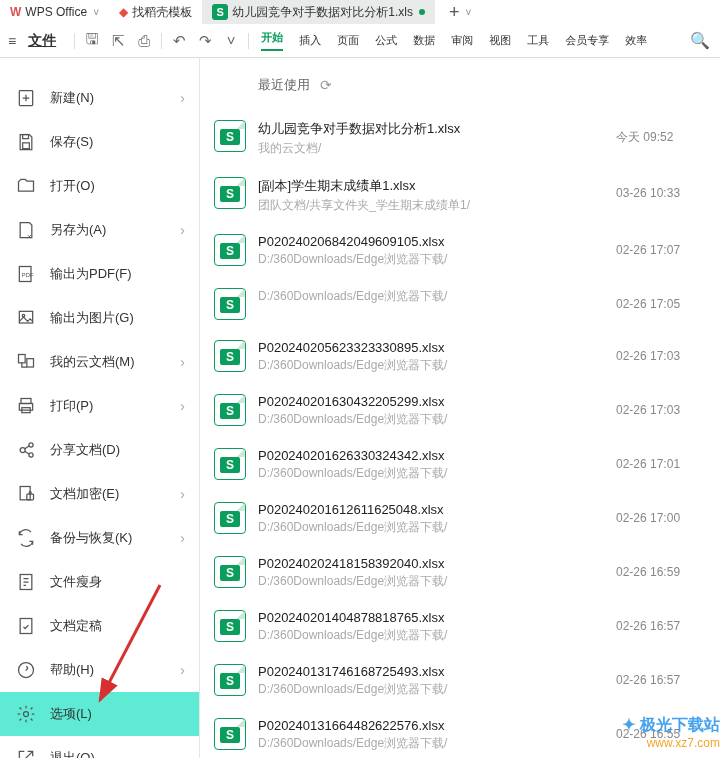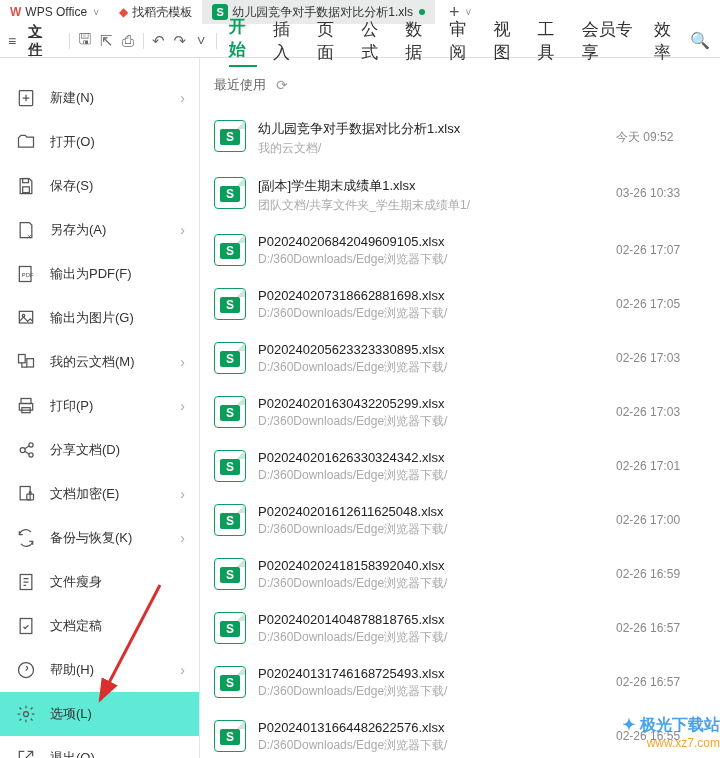--- a/index.html
+++ b/index.html
@@ -11,32 +11,32 @@
 .title-tab .icon-s { background: #0a9d5c; color: #fff; width: 16px; height: 16px; border-radius: 3px; display: inline-flex; align-items: center; justify-content: center; font-weight: bold; font-size: 11px; margin-right: 4px; }
 .title-tab.active { background: #e8ebe9; }
 .title-tab .dot { width: 6px; height: 6px; background: #0a9d5c; border-radius: 50%; margin-left: 6px; }
 .plus-tab { display: flex; align-items: center; padding: 0 14px; height: 24px; font-size: 18px; color: #555; }
 .chev { margin-left: 6px; color: #888; font-size: 10px; }
 .toolbar { display: flex; align-items: center; height: 34px; background: #fff; border-bottom: 1px solid #ddd; padding-left: 8px; }
 .hamburger { display: inline-flex; align-items: center; margin-right: 6px; font-size: 14px; color: #555; }
 .file-btn { font-weight: bold; font-size: 14px; margin-right: 8px; padding: 3px 6px; text-decoration: underline; }
 .tb-icon { width: 26px; display: inline-flex; justify-content: center; color: #666; font-size: 15px; }
 .tb-sep { width: 1px; height: 16px; background: #ddd; margin: 0 4px; }
-.menu-item { margin: 10px 8px; font-size: 17px; color: #333; }
+.menu-item { margin: 10px 8px; font-size: 11px; color: #333; }
 .menu-item.active { color: #0a9d5c; font-weight: bold; border-bottom: 2px solid #0a9d5c; padding-bottom: 4px; }
 .search-icon { margin-left: auto; margin-right: 10px; color: #555; font-size: 16px; }
 .main { display: flex; height: calc(100% - 58px); }
 .sidebar { width: 200px; border-right: 1px solid #e5e5e5; padding-top: 18px; }
 .sb-item { display: flex; align-items: center; height: 44px; padding: 0 14px; font-size: 13px; color: #333; position: relative; }
 .sb-item.selected { background: #5eead4; }
 .sb-icon { width: 24px; display: inline-flex; justify-content: center; margin-right: 12px; color: #555; }
 .sb-icon svg { width: 20px; height: 20px; }
 .sb-chev { position: absolute; right: 14px; color: #aaa; font-size: 14px; }
 .content { flex: 1; padding: 18px 14px 0 14px; overflow: hidden; }
-.content-header { display: flex; align-items: center; font-size: 13px; color: #666; margin-bottom: 18px; }
+.content-header { display: flex; align-items: center; font-size: 13px; color: #666; margin-bottom: 18px; margin-left: 44px; }
 .refresh-icon { margin-left: 10px; color: #999; font-size: 14px; }
 .file-list { }
 .file-row { display: flex; align-items: flex-start; padding: 8px 0 12px 0; }
 .file-icon { flex: 0 0 32px; height: 32px; margin-right: 12px; }
 .file-icon .s-badge { width: 32px; height: 32px; border: 1.5px solid #0a9d5c; border-radius: 4px; position: relative; background: #fff; }
 .file-icon .s-badge::before { content: ''; position: absolute; top: 0; right: 0; width: 8px; height: 8px; background: linear-gradient(135deg, transparent 50%, #cce8d9 50%); border-top-right-radius: 3px; }
 .file-icon .s-inner { position: absolute; left: 5px; top: 8px; width: 20px; height: 16px; background: #0a9d5c; color: #fff; font-weight: bold; font-size: 12px; border-radius: 2px; display: flex; align-items: center; justify-content: center; }
 .file-info { flex: 1; min-width: 0; }
 .file-name { font-size: 13px; color: #222; margin-bottom: 2px; white-space: nowrap; overflow: hidden; text-overflow: ellipsis; }
 .file-path { font-size: 12px; color: #aaa; white-space: nowrap; overflow: hidden; text-overflow: ellipsis; }
@@ -103,34 +103,34 @@
             <rect x="4" y="3" width="16" height="18" rx="1"></rect>
             <path d="M12 8v8M8 12h8"></path>
           </svg>
         </span>
         <span>新建(N)</span>
         <span class="sb-chev">›</span>
       </div>
       <div class="sb-item">
         <span class="sb-icon">
           <svg viewBox="0 0 24 24" fill="none" stroke="currentColor" stroke-width="1.5">
-            <path d="M3 7l3-3h5l2 2h8v12H3z"></path>
-          </svg>
-        </span>
-        <span>打开(O)</span>
-      </div>
-      <div class="sb-item">
-        <span class="sb-icon">
-          <svg viewBox="0 0 24 24" fill="none" stroke="currentColor" stroke-width="1.5">
             <path d="M5 3h11l3 3v15H5z"></path>
             <rect x="8" y="3" width="7" height="5"></rect>
             <rect x="8" y="13" width="8" height="7"></rect>
           </svg>
         </span>
         <span>保存(S)</span>
+      </div>
+      <div class="sb-item">
+        <span class="sb-icon">
+          <svg viewBox="0 0 24 24" fill="none" stroke="currentColor" stroke-width="1.5">
+            <path d="M3 7l3-3h5l2 2h8v12H3z"></path>
+          </svg>
+        </span>
+        <span>打开(O)</span>
       </div>
       <div class="sb-item">
         <span class="sb-icon">
           <svg viewBox="0 0 24 24" fill="none" stroke="currentColor" stroke-width="1.5">
             <path d="M5 3h11l3 3v15H5z"></path>
             <path d="M14 18l4 4M18 18l-4 4" stroke-width="1"></path>
           </svg>
         </span>
         <span>另存为(A)</span>
         <span class="sb-chev">›</span>
@@ -297,21 +297,20 @@
           </div>
           <div class="file-time">02-26 17:07</div>
         </div>
         <div class="file-row">
           <div class="file-icon">
             <div class="s-badge">
               <div class="s-inner">S</div>
             </div>
           </div>
           <div class="file-info">
-            <div class="file-name">P020240207318662881698.xlsx</div>
             <div class="file-path">D:/360Downloads/Edge浏览器下载/</div>
           </div>
           <div class="file-time">02-26 17:05</div>
         </div>
         <div class="file-row">
           <div class="file-icon">
             <div class="s-badge">
               <div class="s-inner">S</div>
             </div>
           </div>

